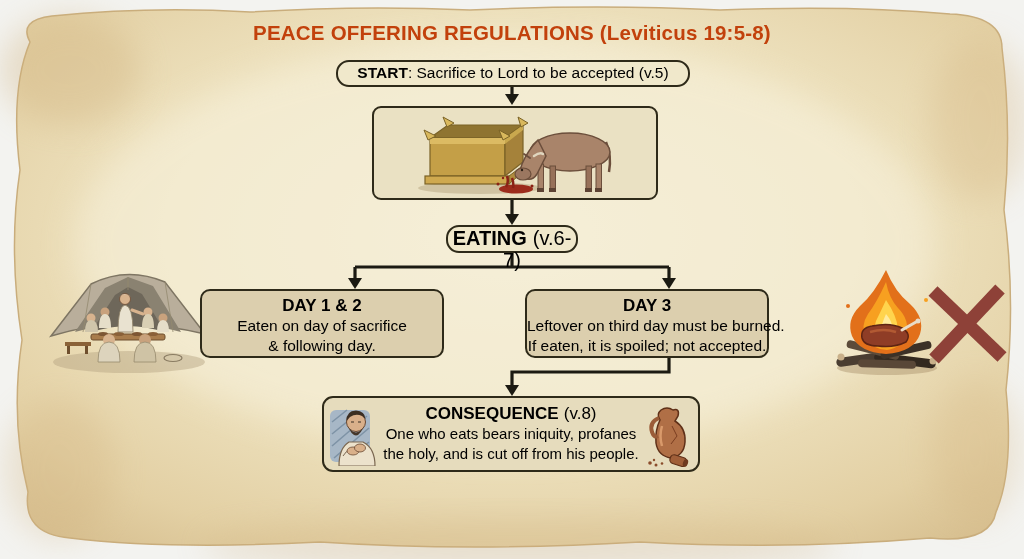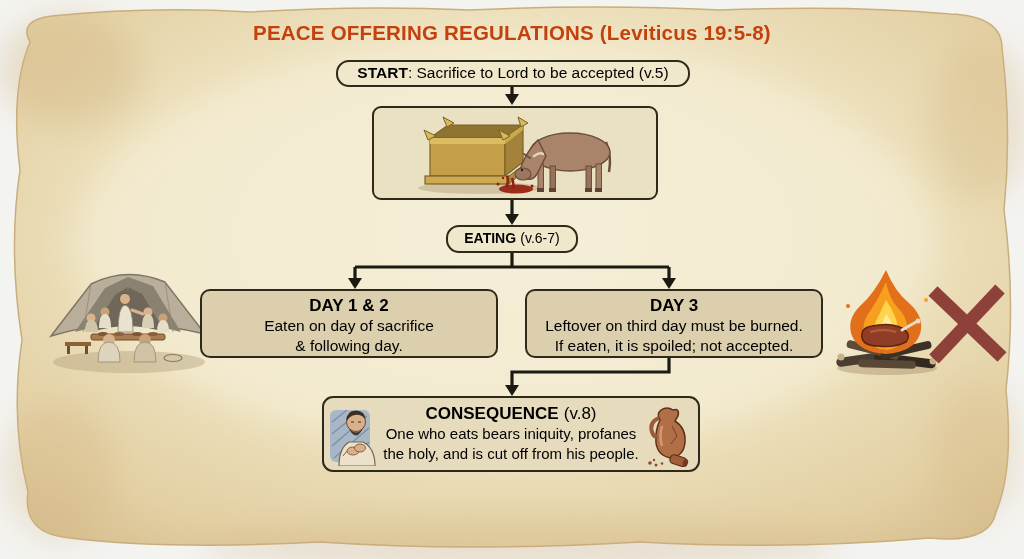--- a/index.html
+++ b/index.html
@@ -9,22 +9,22 @@
   svg{display:block;}
   .title{position:absolute;left:0;right:0;top:21px;text-align:center;
          font-size:20.5px;font-weight:bold;color:#c2410c;letter-spacing:.2px;white-space:nowrap;}
   .box{position:absolute;box-sizing:border-box;border:2.5px solid #2e2a19;
        background:#f0e8cb;border-radius:11px;text-align:center;color:#000000;}
   .pill{font-size:15.5px;line-height:21px;white-space:nowrap;}
   .b{font-weight:bold;}
   .ref{font-weight:normal;margin-left:.3em;}
   #start-box{left:336px;top:60px;width:354px;height:27px;border-radius:13px;}
   #altar-box{left:372px;top:106px;width:286px;height:94px;background:#eae1c3;border-radius:9px;}
-  #eating-box{left:446px;top:225px;width:132px;height:28px;border-radius:13px;font-size:14px;line-height:22px;}
-  #day12-box,#day3-box{top:289px;width:298px;height:69px;background:#dccfae;border-radius:10px;}
+  #eating-box{left:446px;top:225px;width:132px;height:28px;border-radius:13px;font-size:20px;line-height:22px;}
+  #day12-box,#day3-box{top:289px;width:244px;height:69px;background:#dccfae;border-radius:10px;}
   #day12-box{left:200px;}
   #day3-box{left:525px;}
   #conseq-box{left:322px;top:396px;width:378px;height:76px;background:#e6dcbd;border-radius:11px;}
   .bx-head{font-weight:bold;font-size:17px;margin-top:5px;line-height:20px;white-space:nowrap;}
   .bx-line{font-size:15.5px;line-height:19.5px;white-space:nowrap;}
   .cq-head{font-weight:bold;font-size:17px;margin-top:6px;line-height:20px;white-space:nowrap;}
   .cq-line{font-size:15px;line-height:20px;white-space:nowrap;}
   .overlay{position:absolute;left:0;top:0;pointer-events:none;}
 </style>
 </head>

